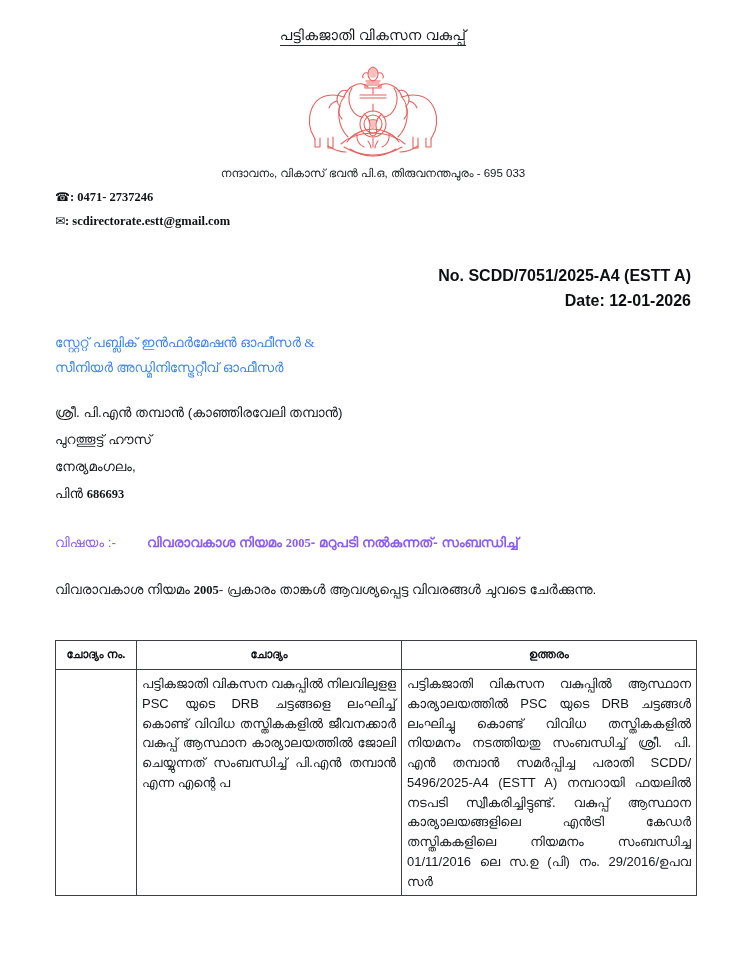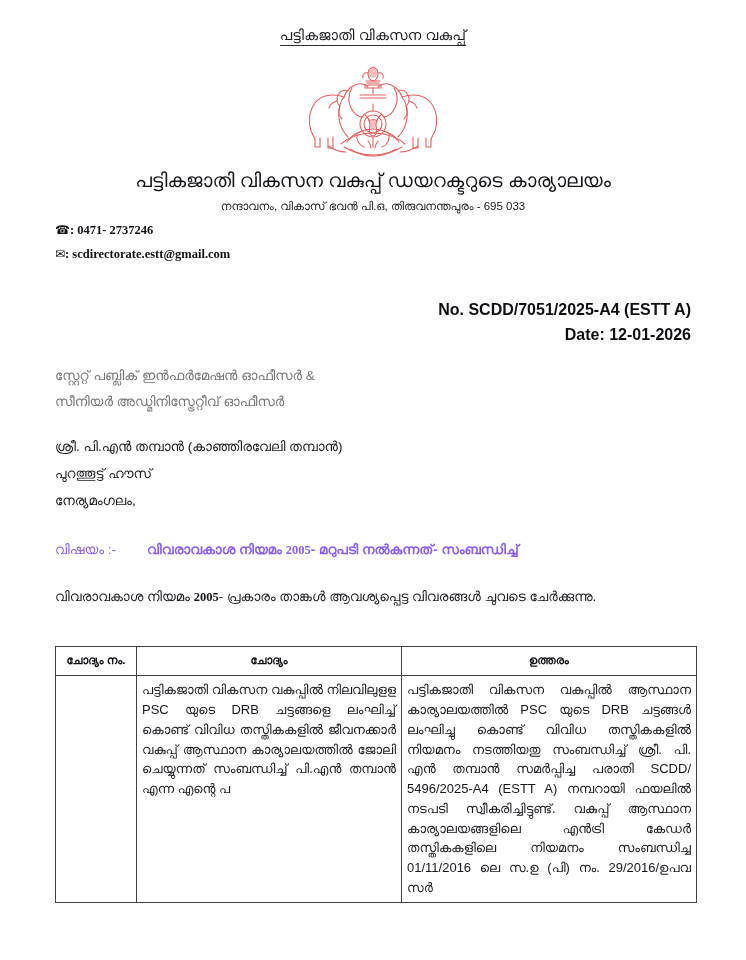--- a/index.html
+++ b/index.html
@@ -88,23 +88,23 @@
     font-family: "Liberation Sans", "DejaVu Sans", sans-serif;
     font-weight: bold;
     font-size: 16px;
     color: #0d0f13;
     line-height: 1.55;
   }
 
   
   .to-block {
     margin-top: 22px;
-    font-family: Liberation Sans, sans-serif;
+    font-family: Liberation Serif, serif;
     font-size: 13.5px;
-    color: #737373;
+    color: #3b82f6;
     line-height: 1.05;
   }
   .to-block .ln { margin-bottom: 11px; }
 
   .addr-block {
     margin-top: 30px;
     font-family: "Liberation Sans", "DejaVu Sans", sans-serif;
     font-size: 13.5px;
     color: #15171b;
   }
@@ -253,21 +253,20 @@
           <path d="M240 176 C228 184 216 188 204 188"></path>
         </g>
         <g fill="#f08d8a" opacity="0.55">
           <ellipse cx="150" cy="30" rx="8" ry="10"></ellipse>
           <ellipse cx="150" cy="132" rx="6" ry="10"></ellipse>
         </g>
       </svg>
     </span>
   </div>
 
-  <div class="office-name">പട്ടികജാതി വികസന വകുപ്പ് ഡയറക്ടറുടെ കാര്യാലയം</div>
   <div class="office-addr">നന്ദാവനം, വികാസ് ഭവൻ പി.ഒ, തിരുവനന്തപുരം - 695 033</div>
   <div class="contact-line">
     <span class="glyph">☎</span><span>: 0471- 2737246</span>
   </div>
   <div class="contact-line">
     <span class="glyph">✉</span><span>: scdirectorate.estt@gmail.com</span>
   </div>
 
   <div class="ref-block">
     <div>No. SCDD/7051/2025-A4 (ESTT A)</div>
@@ -276,20 +275,24 @@
 
   <div class="to-block">
     <div class="ln">സ്റ്റേറ്റ് പബ്ലിക് ഇൻഫർമേഷൻ ഓഫീസർ &amp;</div>
     <div class="ln">സീനിയർ അഡ്മിനിസ്ട്രേറ്റീവ് ഓഫീസർ</div>
   </div>
 
   <div class="addr-block">
     <div class="ln">ശ്രീ. പി.എൻ തമ്പാൻ (കാഞ്ഞിരവേലി തമ്പാൻ)</div>
     <div class="ln">പുറത്തൂട്ട് ഹൗസ്</div>
     <div class="ln">നേര്യമംഗലം,</div>
+    <div class="ln">
+      <span>പിൻ</span>
+      <b>686693</b>
+    </div>
   </div>
 
   <div class="meta-rows">
     <div class="meta-row">
       <div class="meta-label">വിഷയം :-</div>
       <div class="meta-value"><span>വിവരാവകാശ നിയമം </span><b>2005</b><span>- മറുപടി നൽകുന്നത്- സംബന്ധിച്ച്</span></div>
     </div>
   </div>
 
   <div class="body-para"><span>വിവരാവകാശ നിയമം </span><b>2005</b><span>- പ്രകാരം താങ്കൾ ആവശ്യപ്പെട്ട വിവരങ്ങൾ ചുവടെ ചേർക്കുന്നു.</span></div>

